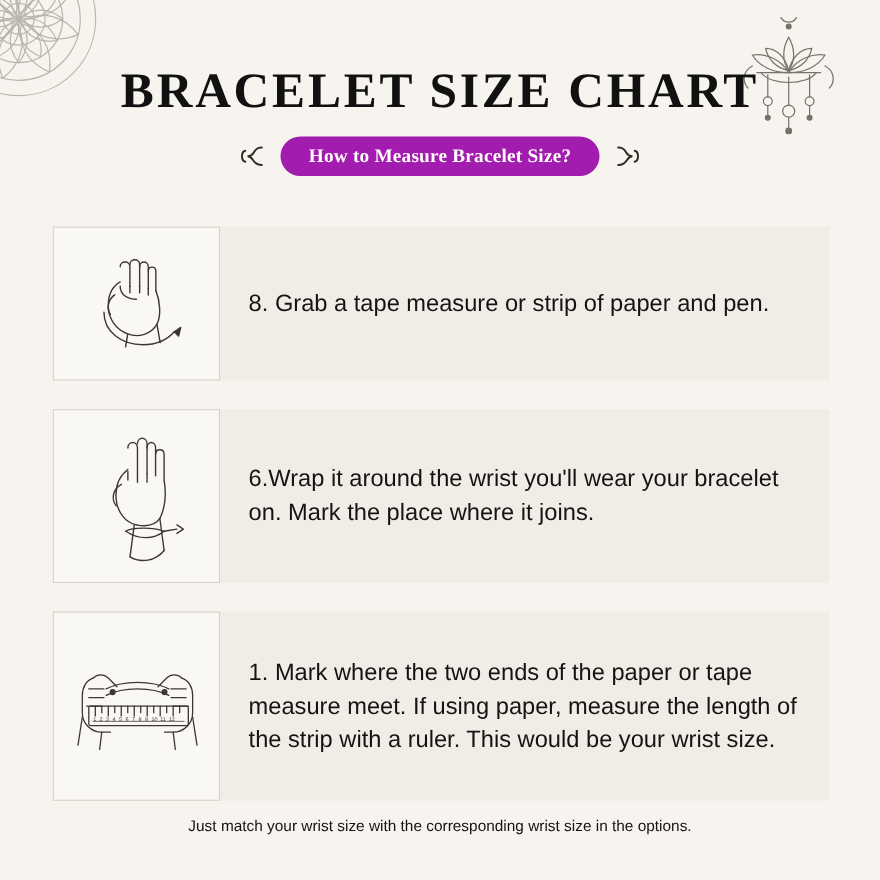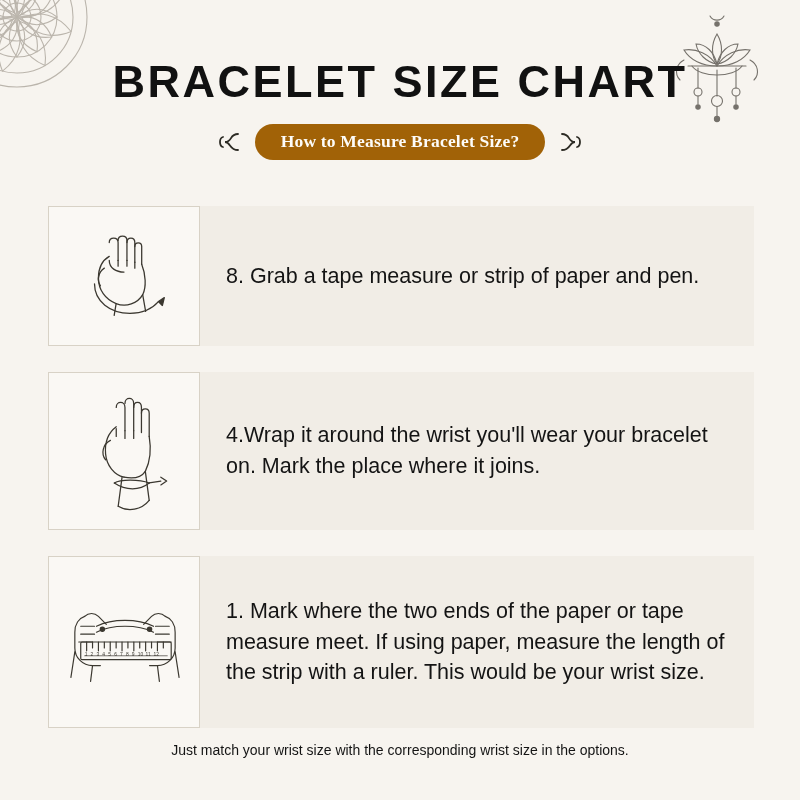--- a/index.html
+++ b/index.html
@@ -37,39 +37,39 @@
     pointer-events: none;
   }
 
   
   .title {
     position: absolute;
     top: 56px;
     left: 0;
     width: 800px;
     text-align: center;
-    font-family: Liberation Sans, sans-serif;
+    font-family: Liberation Serif, serif;
     font-size: 45px;
     letter-spacing: 2.5px;
     font-weight: 700;
     color: #111;
   }
 
   .subtitle-row {
     position: absolute;
     top: 124px;
     left: 0;
     width: 800px;
     display: flex;
     align-items: center;
     justify-content: center;
     gap: 12px;
   }
   .pill {
-    background: #a16207;
+    background: #a21caf;
     color: #fdfcf9;
     border-radius: 18px;
     padding: 7px 26px 8px;
     font-family: "Liberation Serif", serif;
     font-size: 17.5px;
     font-weight: 700;
     letter-spacing: 0.2px;
     white-space: nowrap;
   }
   .flourish {
@@ -277,21 +277,21 @@
           <path d="M82 86 L86 116"></path>
           <path d="M54 122 C64 128 78 126 86 116"></path>
 
           <path d="M50 98 C62 106 76 106 86 98"></path>
           <path d="M50 98 C56 94 76 94 86 98"></path>
           <path d="M86 98 L98 96"></path>
           <path d="M98 92 L104 96 L98 100"></path>
         </g>
       </svg>
     </div>
-    <div class="text">4.Wrap it around the wrist you'll wear your bracelet on. Mark the place where it joins.</div>
+    <div class="text">6.Wrap it around the wrist you'll wear your bracelet on. Mark the place where it joins.</div>
   </div>
 
   <div class="step" id="step-3">
     <div class="thumb">
       <svg viewBox="0 0 140 120" width="138" height="118">
         <g fill="none" stroke="#3b3830" stroke-width="1.2" stroke-linecap="round" stroke-linejoin="round">
 
           <path d="M30 34 C24 36 20 42 20 50 L20 66 C20 76 28 84 38 84 L46 84"></path>
           <path d="M30 34 C34 30 40 30 44 34 L52 42"></path>
           <path d="M26 44 L40 44"></path>

